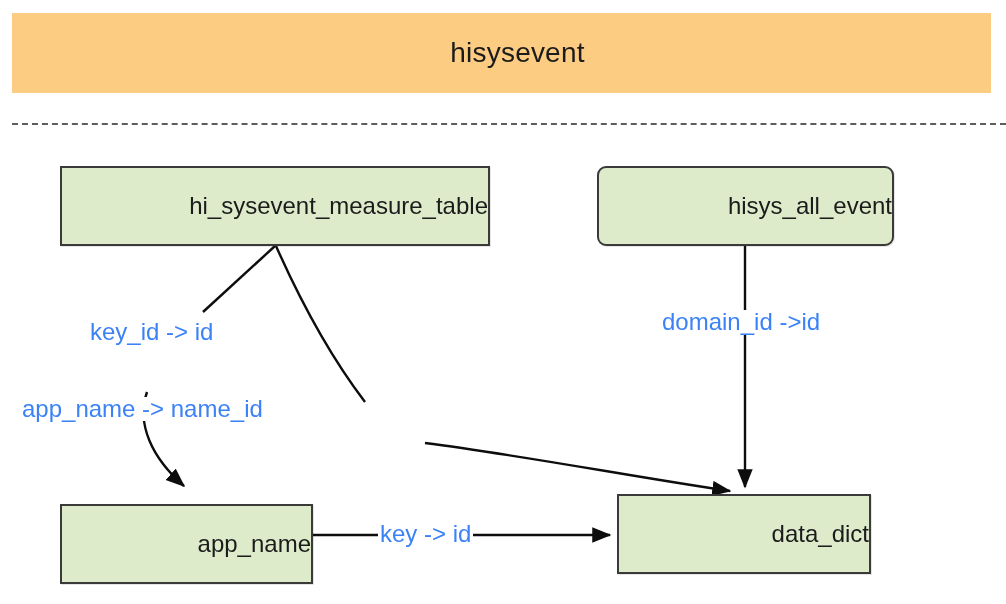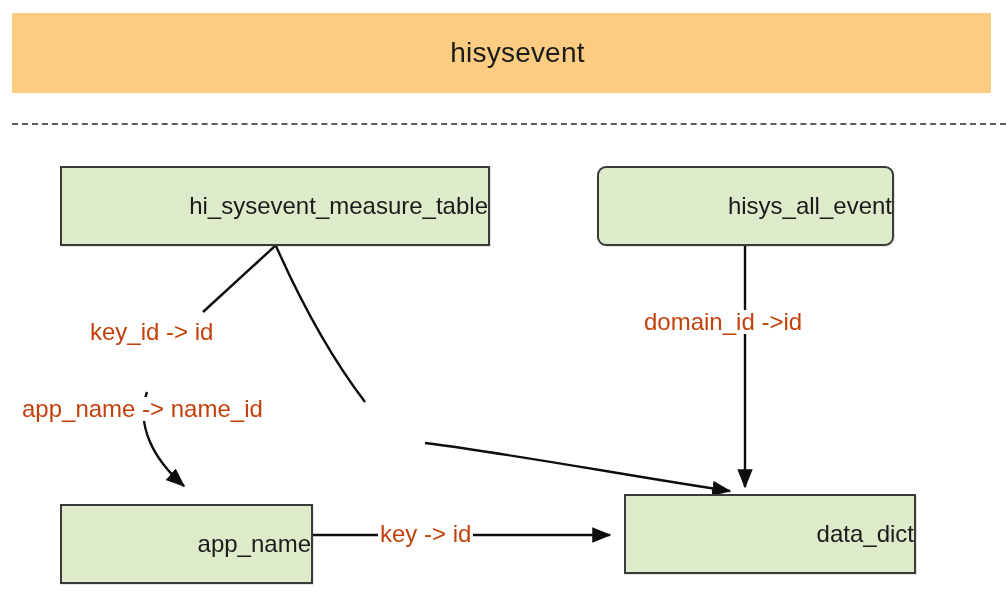--- a/index.html
+++ b/index.html
@@ -66,37 +66,37 @@
   .node-label {
     font-size: 24px;
     color: #1b1b1b;
     line-height: 1;
     white-space: nowrap;
   }
 
   #node-measure-table { left: 60px;  top: 166px; width: 430px; height: 80px; }
   #node-all-event     { left: 597px; top: 166px; width: 297px; height: 80px; border-radius: 9px; }
   #node-app-name      { left: 60px;  top: 504px; width: 253px; height: 80px; }
-  #node-data-dict     { left: 617px; top: 494px; width: 292px; height: 80px; margin-left: 7px; }
+  #node-data-dict     { left: 617px; top: 494px; width: 254px; height: 80px; }
 
   
   .edge-label {
     position: absolute;
     font-size: 24px;
-    color: #c2410c;
+    color: #3b82f6;
     white-space: nowrap;
     line-height: 1;
     background: #ffffff;
     padding: 0 2px;
     text-align: right;
   }
   #label-key-id     { left: 88px;  top: 320px; }
   #label-app-name   { left: 20px;  top: 361px; margin-top: 36px; }
   #label-name-id    { left: 333px; top: 412px; }
-  #label-domain-id  { left: 642px; top: 310px; }
+  #label-domain-id  { left: 660px; top: 310px; }
   #label-key        { left: 378px; top: 522px; }
 
   
   #connectors {
     position: absolute;
     left: 0;
     top: 0;
     width: 1006px;
     height: 604px;
     pointer-events: none;

